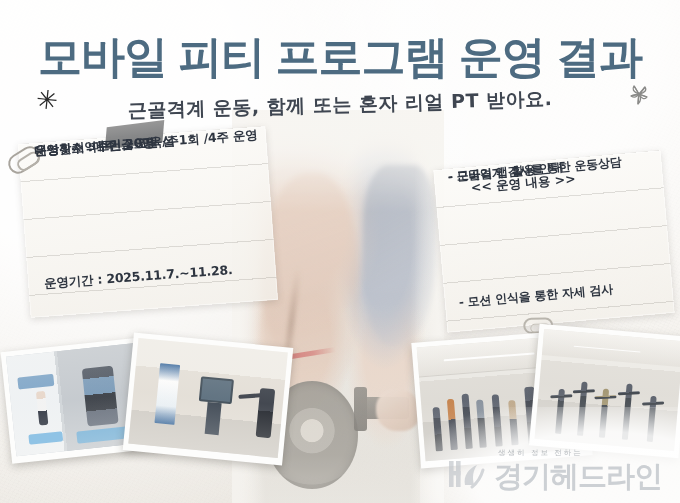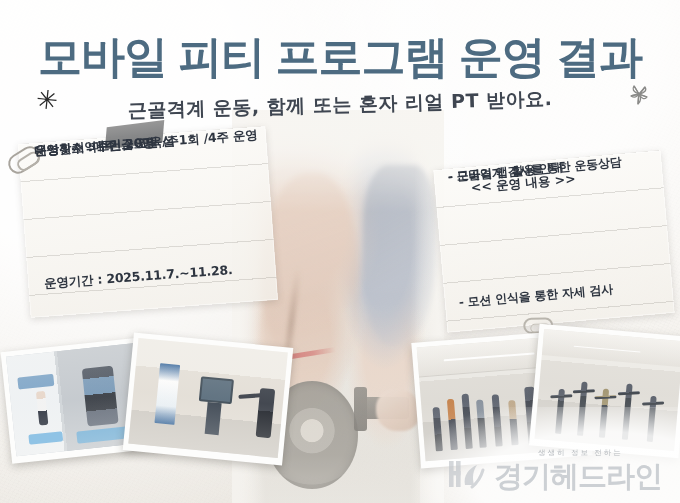--- a/index.html
+++ b/index.html
@@ -445,21 +445,20 @@
   }
   .wm-text-wrap { position: relative; }
   .wm-tagline {
     position: absolute;
     left: 4px; top: -14px;
     font-size: 7.5px;
     letter-spacing: 2px;
     color: #9aa0a6;
     white-space: nowrap;
     font-family: "DejaVu Sans", sans-serif;
-    margin-left: 40px;
   }
   .wm-name {
     font-size: 29px;
     font-weight: 700;
     color: #b9bec4;
     letter-spacing: -1px;
     line-height: 1;
     white-space: nowrap;
     font-family: "DejaVu Sans", sans-serif;
   }

